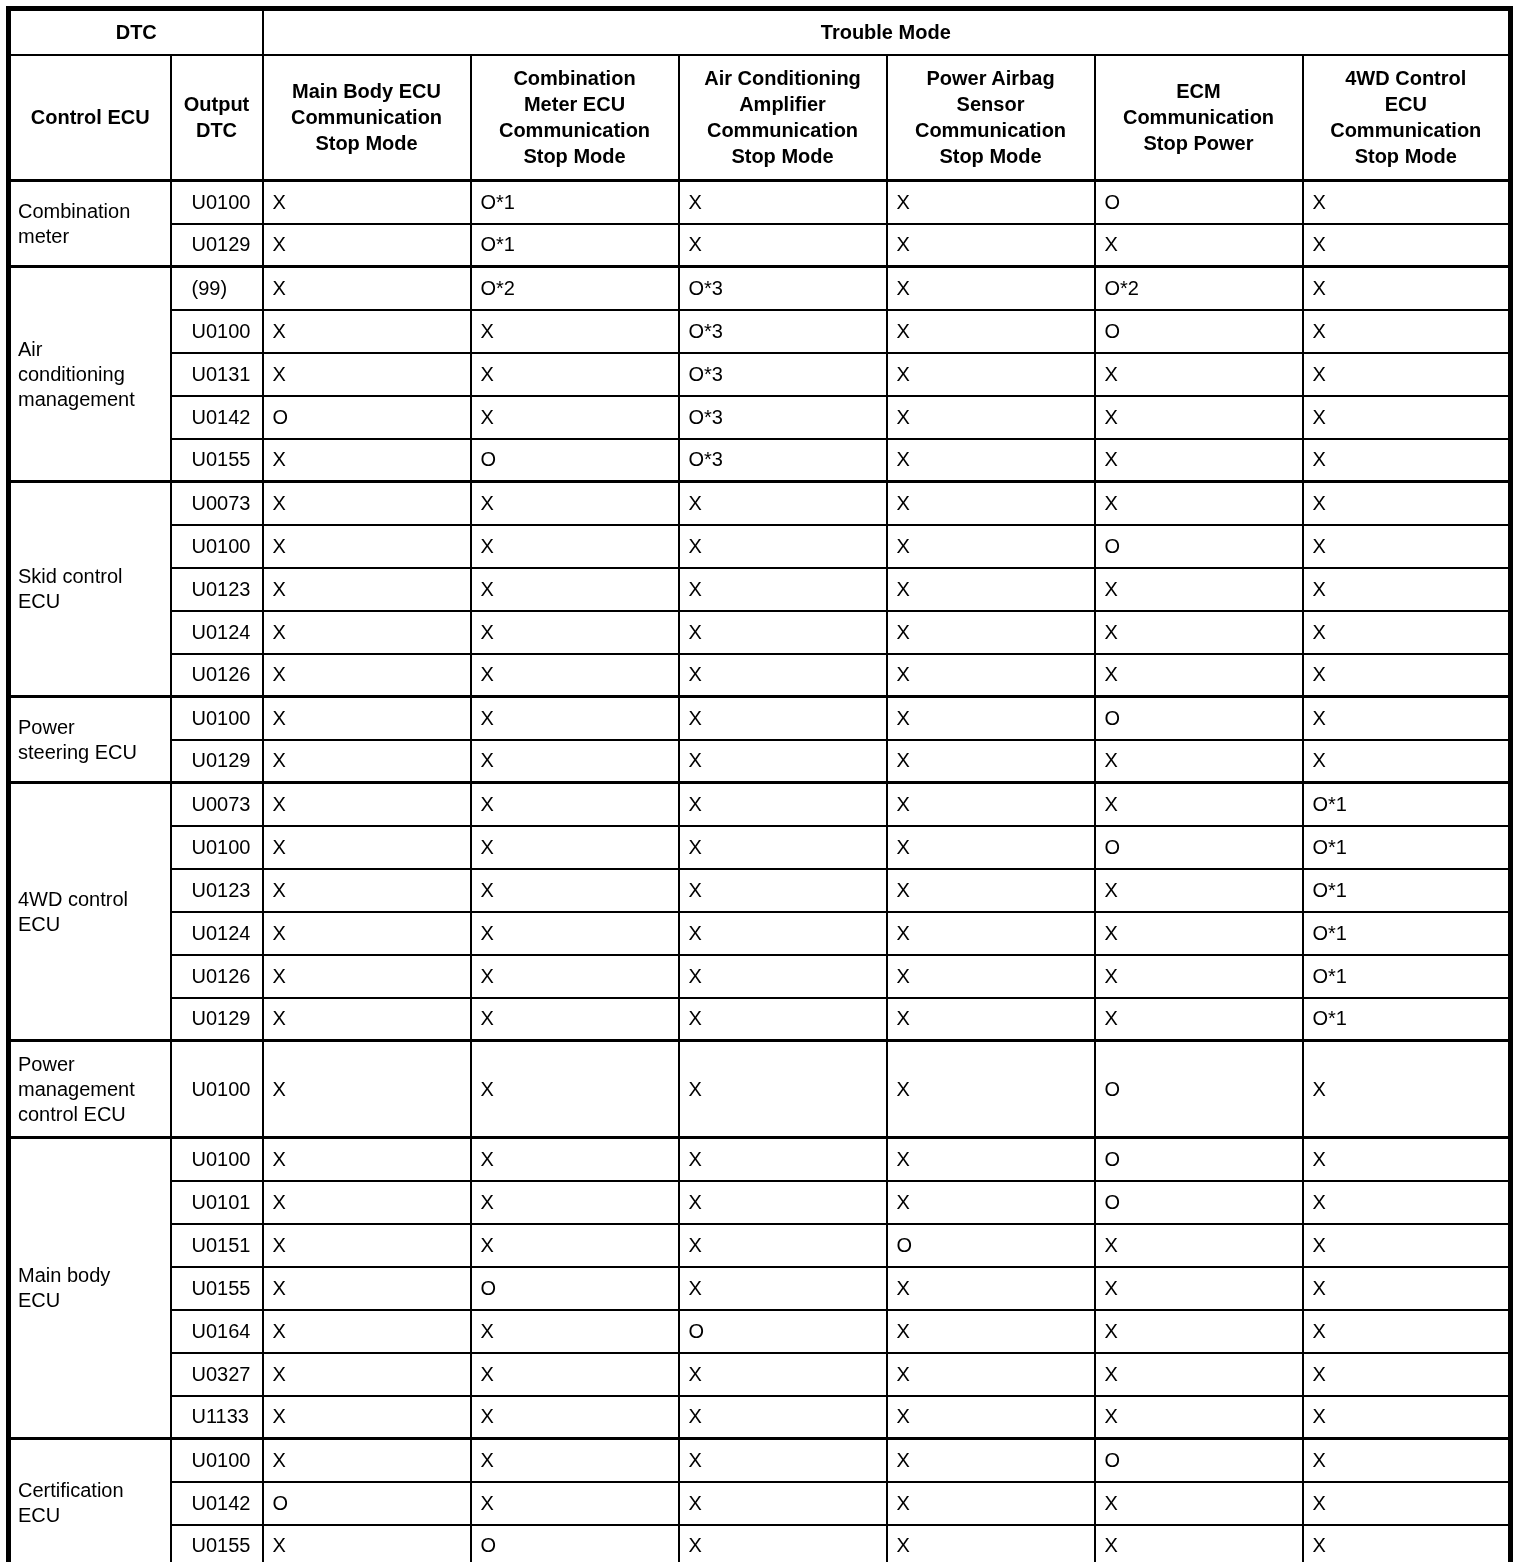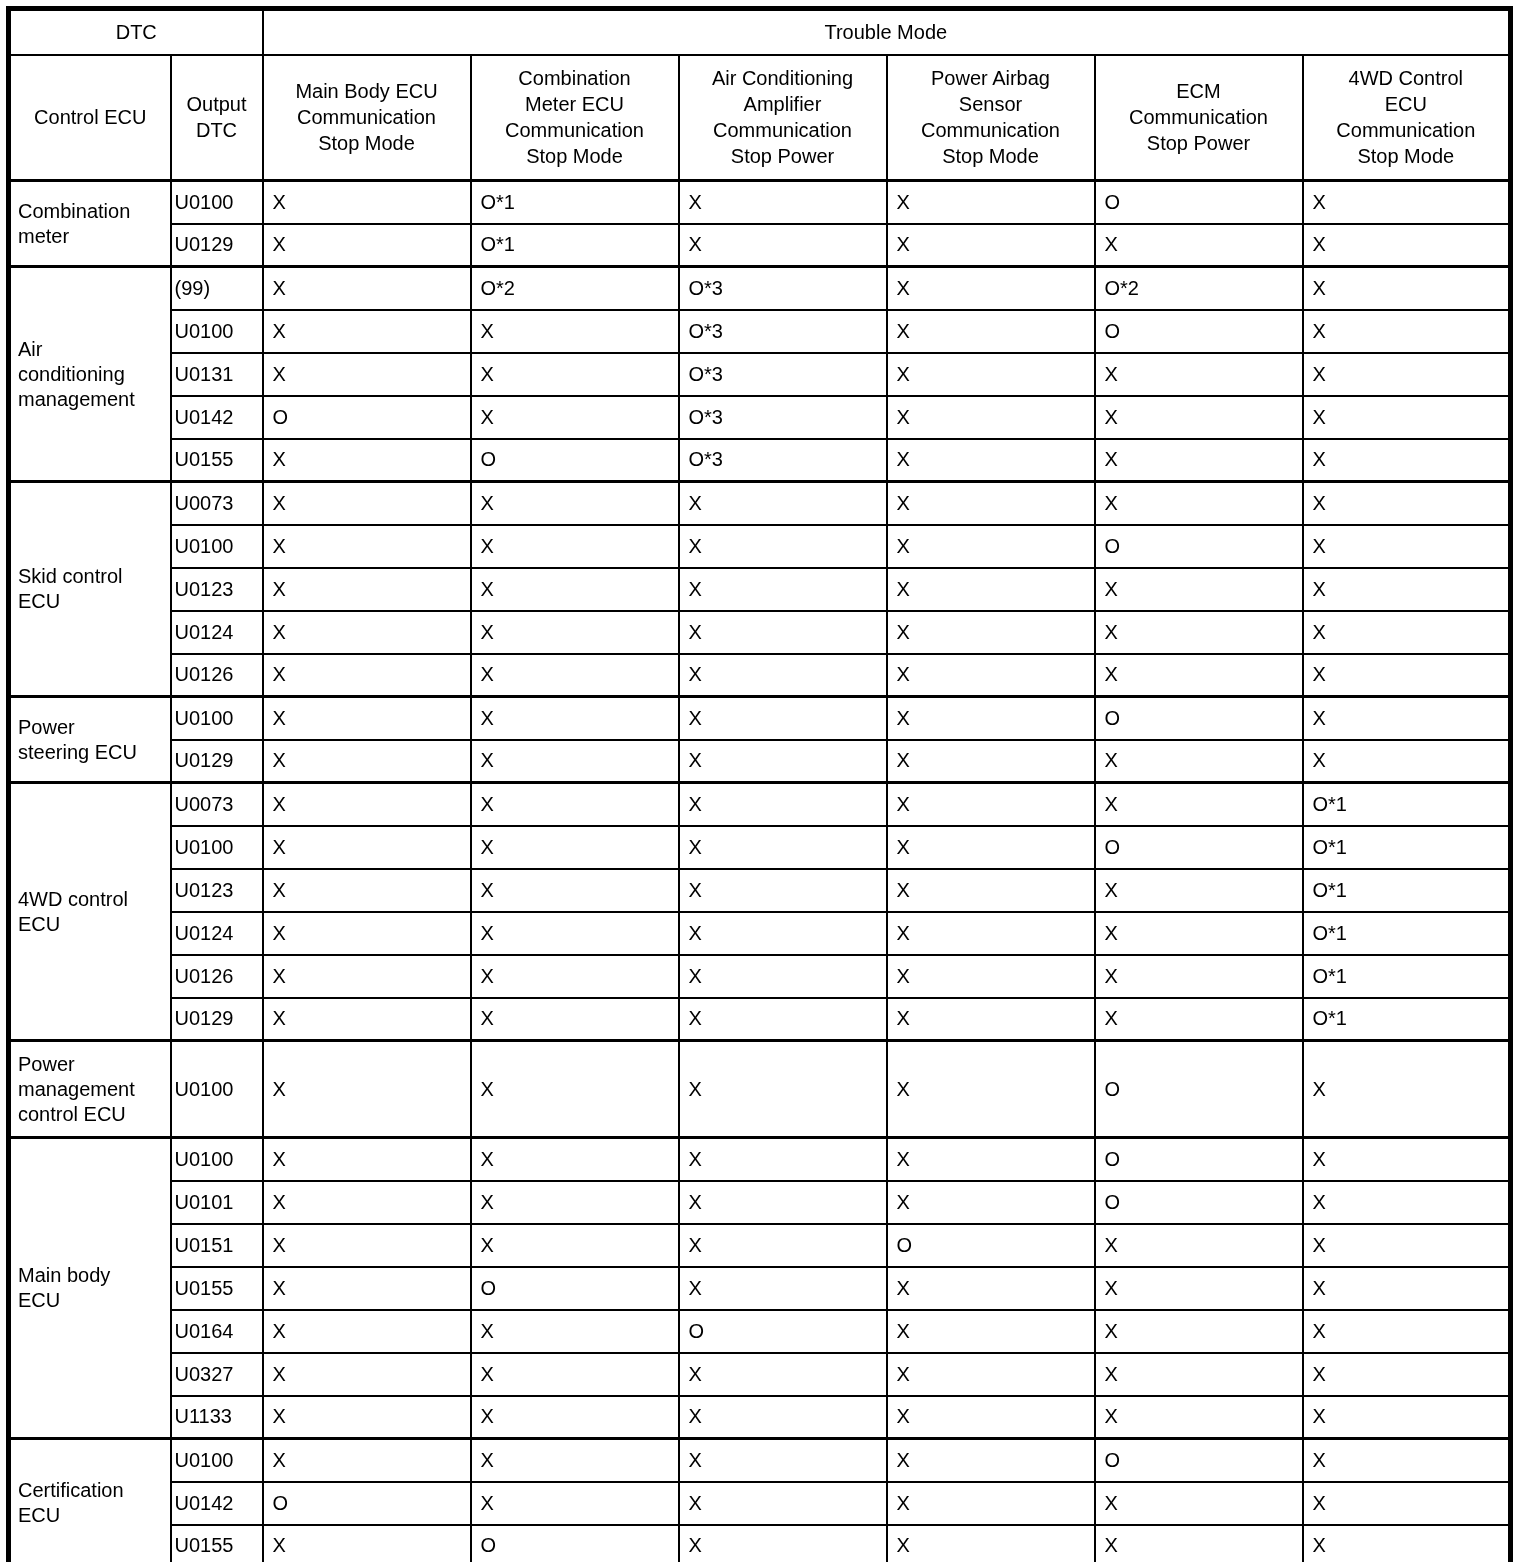--- a/index.html
+++ b/index.html
@@ -28,42 +28,42 @@
   table.dtc-table td {
     border: 2px solid #000000;
     padding: 0;
     overflow: hidden;
   }
   
   thead tr.band-row { height: 46px; }
   thead tr.col-head-row { height: 126px; }
   thead th {
     font-size: 20px;
-    font-weight: normal;
+    font-weight: bold;
     text-align: center;
     vertical-align: middle;
     white-space: pre-line;
     line-height: 1.3;
     padding: 2px 4px;
   }
   thead tr.col-head-row th { border-bottom-width: 3px; }
   
   tbody tr { height: 43px; }
   tbody tr.tall-row { height: 97px; }
   tbody td {
     font-size: 20px;
     vertical-align: middle;
     text-align: left;
   }
   tbody td.ecu-cell {
     padding: 2px 4px 2px 7px;
     white-space: pre-line;
     line-height: 1.25;
   }
-  tbody td.dtc-cell { padding-left: 3px; }
+  tbody td.dtc-cell { padding-left: 20px; }
   tbody td.val-cell { padding-left: 9px; }
   tbody tr.group-start td { border-top-width: 3px; }
 </style>
 </head>
 <body>
 
 <div class="table-wrap">
   <table class="dtc-table">
     <colgroup>
       <col style="width:162px">
@@ -87,21 +87,21 @@
         <th>Main Body ECU
 Communication
 Stop Mode</th>
         <th>Combination
 Meter ECU
 Communication
 Stop Mode</th>
         <th>Air Conditioning
 Amplifier
 Communication
-Stop Power</th>
+Stop Mode</th>
         <th>Power Airbag
 Sensor
 Communication
 Stop Mode</th>
         <th>ECM
 Communication
 Stop Power</th>
         <th>4WD Control
 ECU
 Communication

